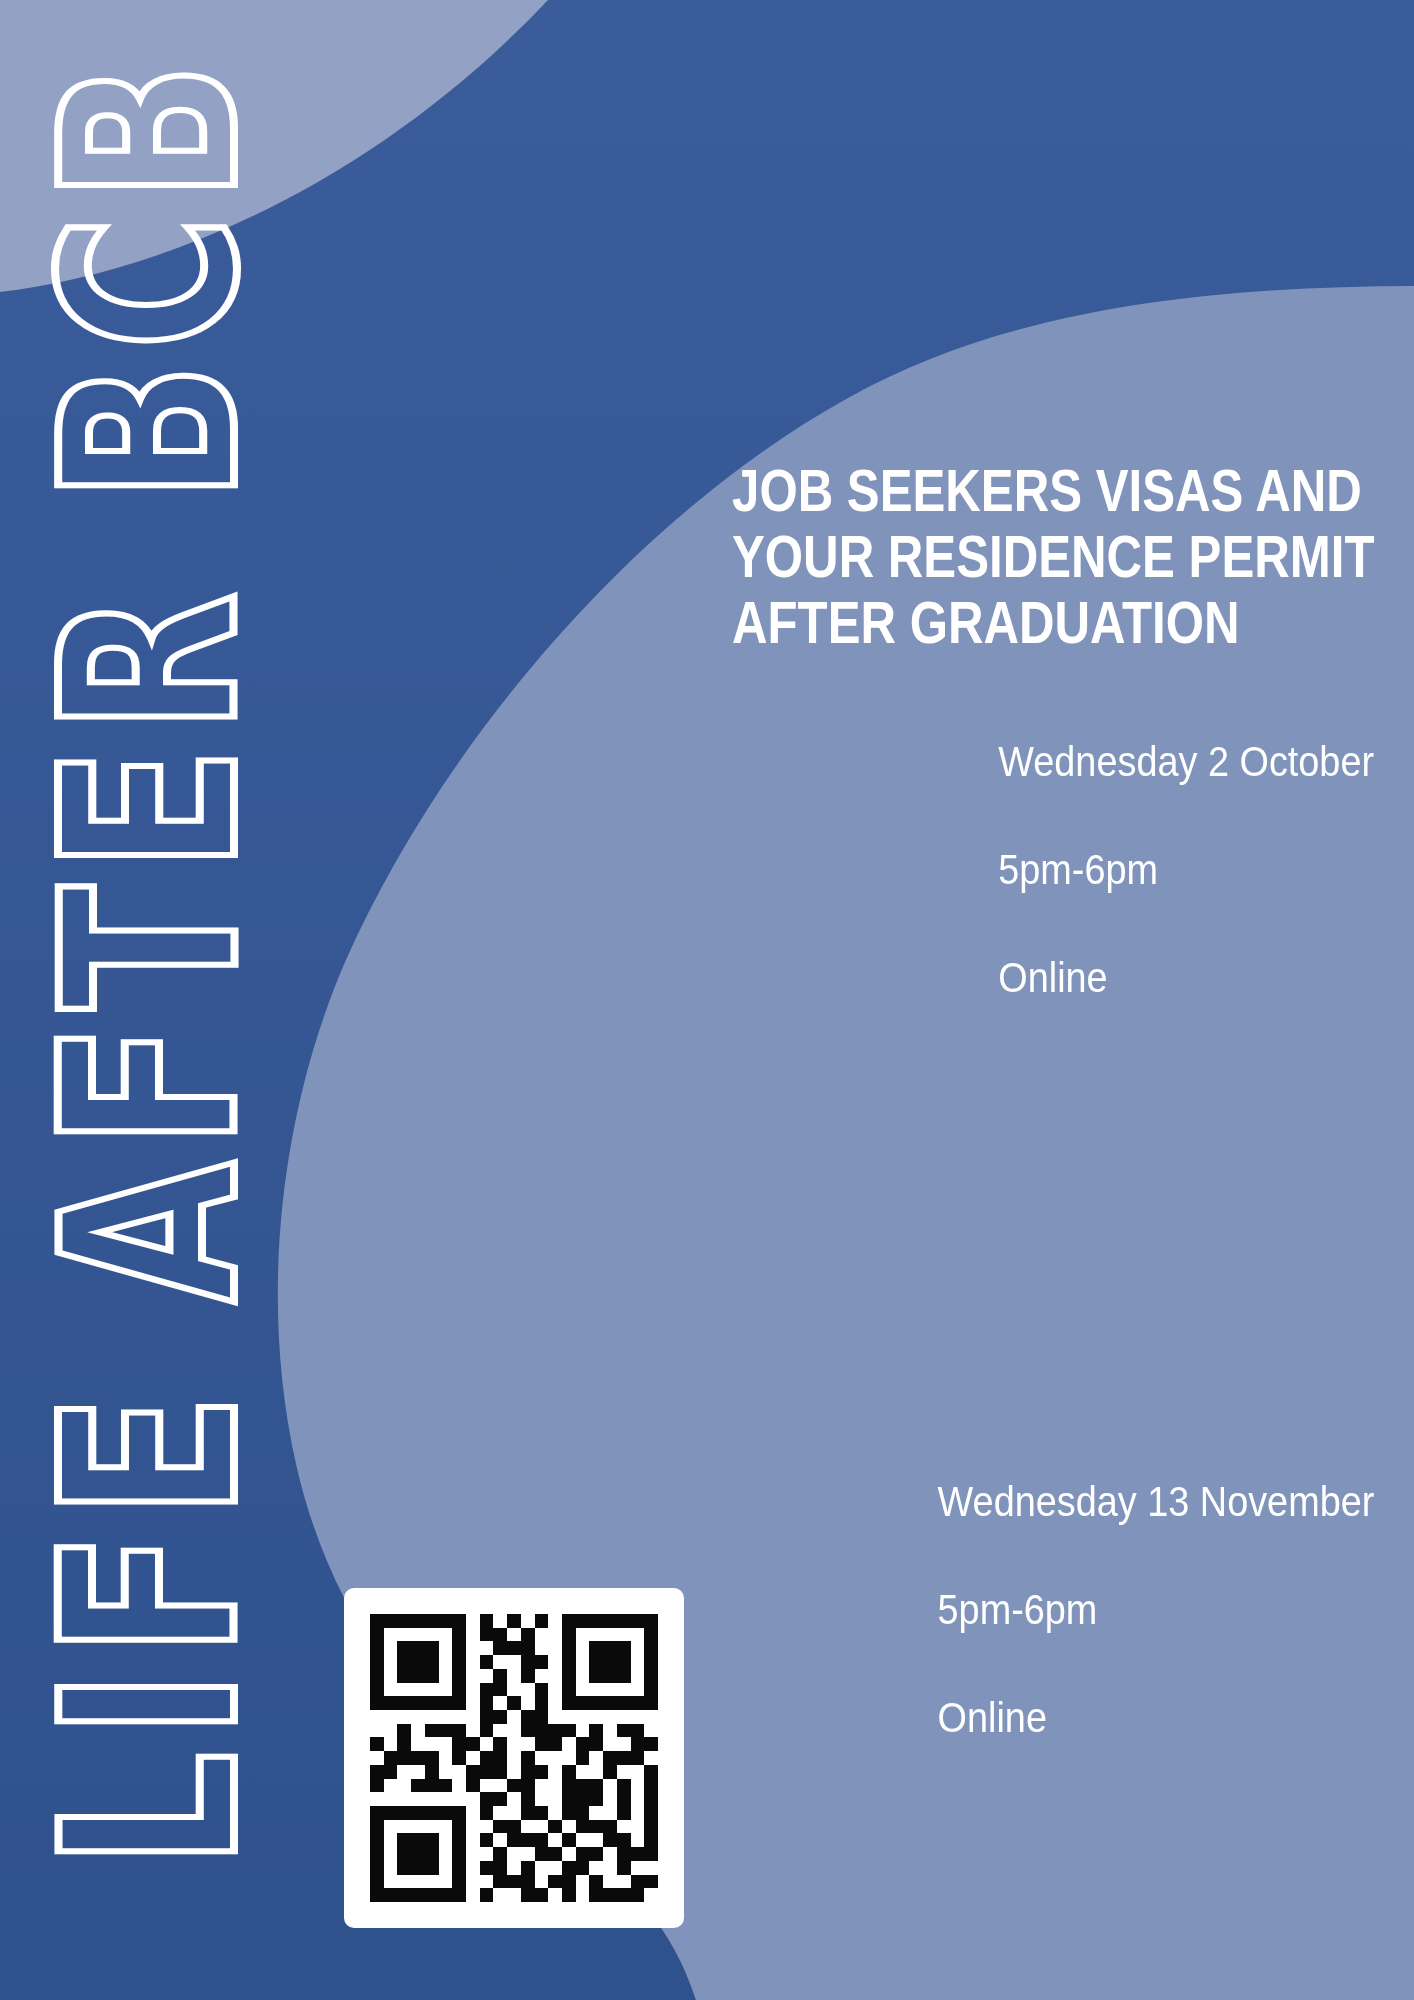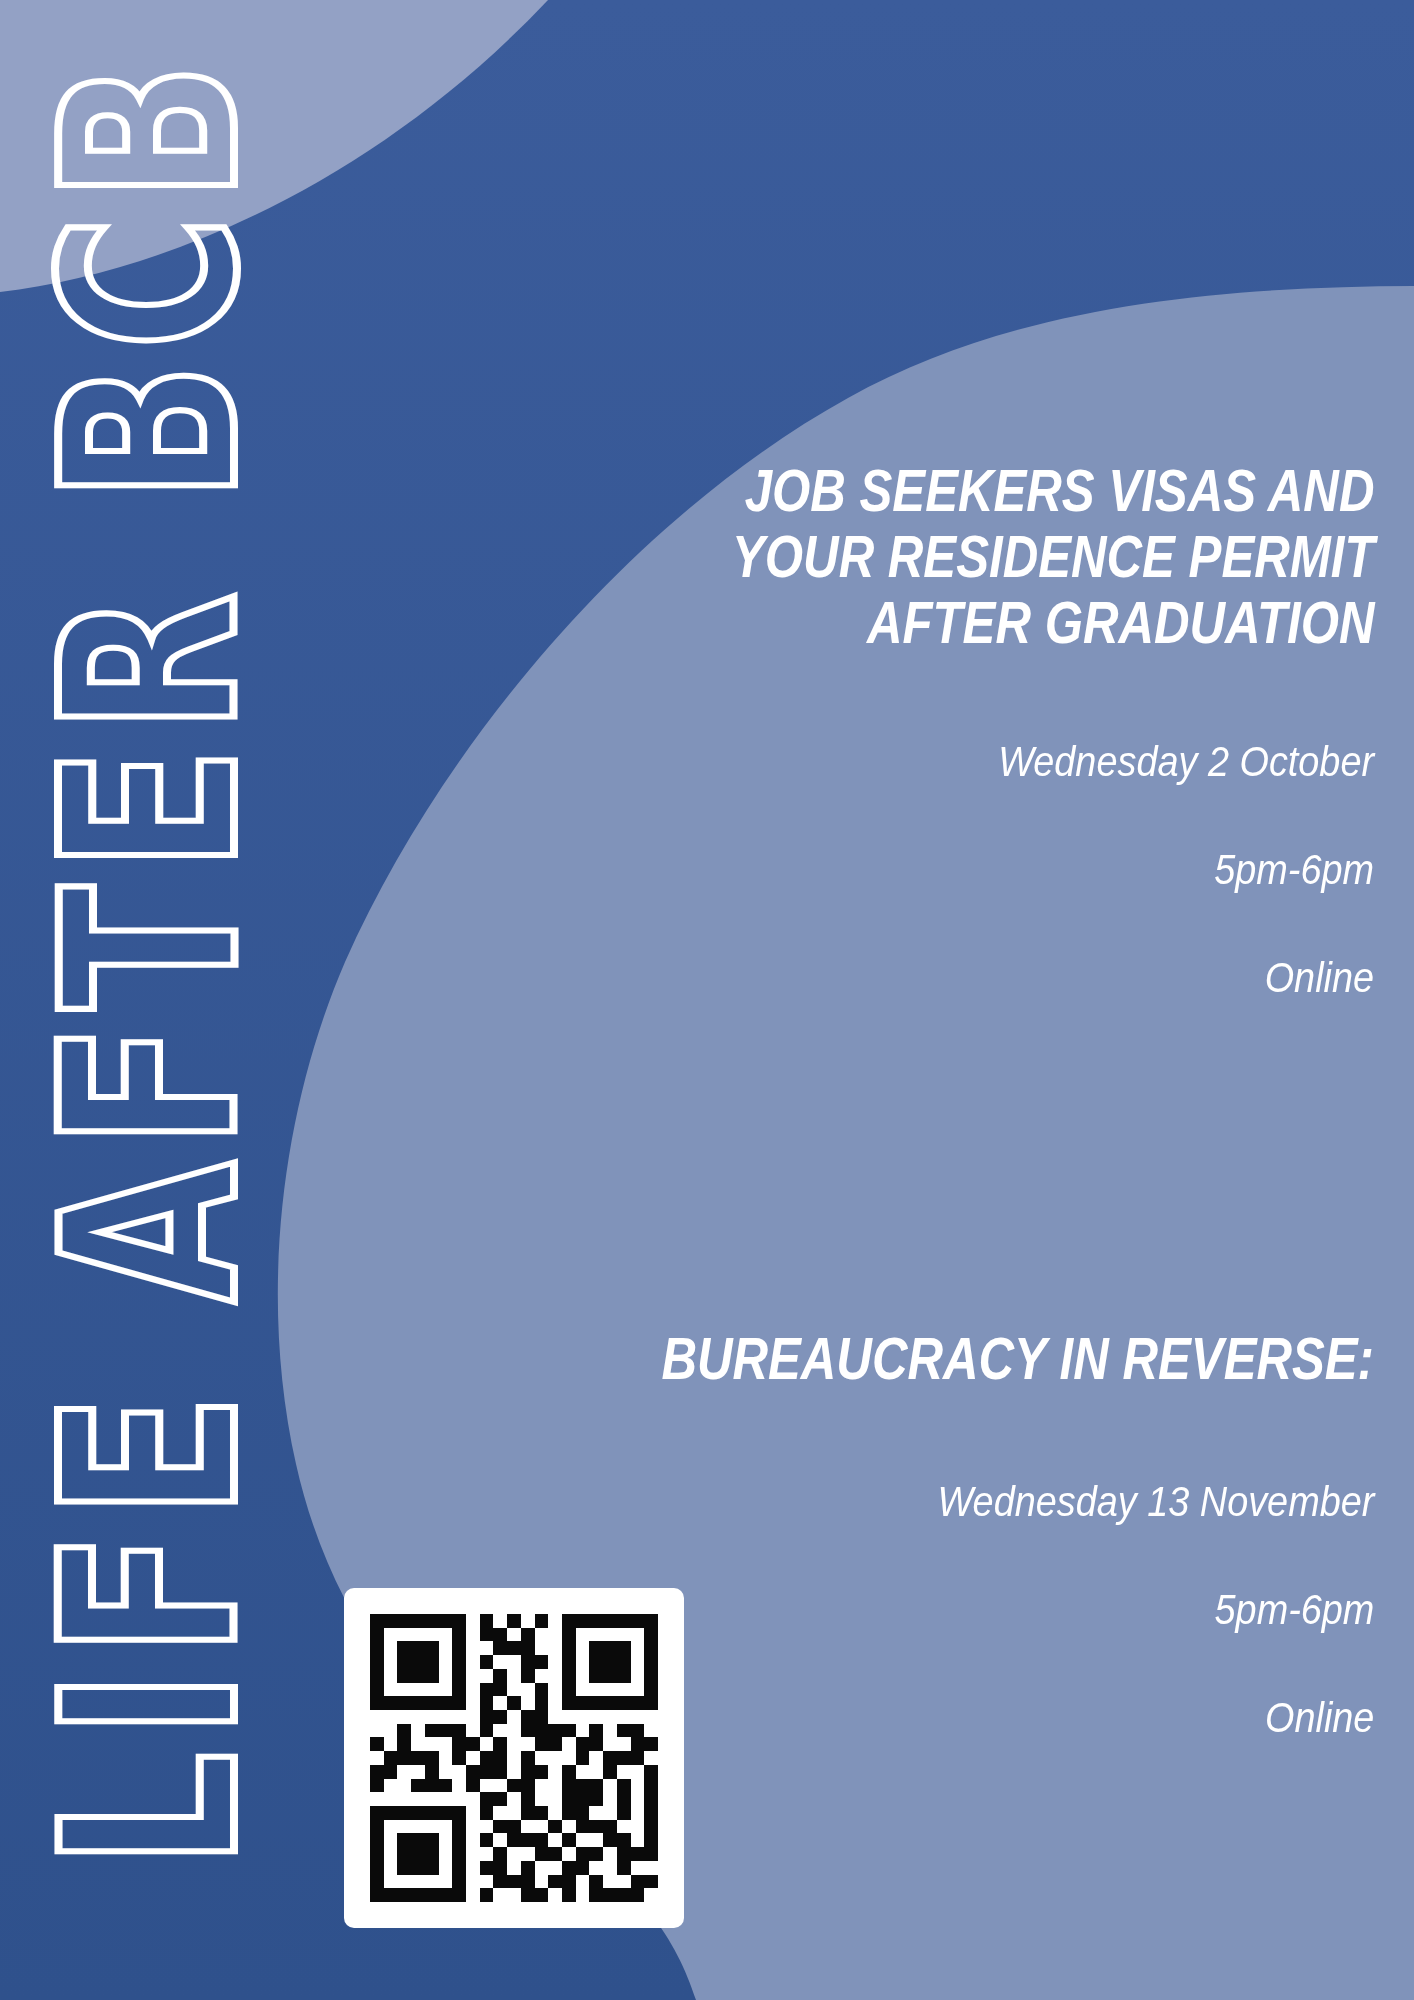--- a/index.html
+++ b/index.html
@@ -12,21 +12,21 @@
     position:absolute;left:330px;top:60px;color:#fff;font-style:italic;
     font-size:48px;line-height:63px;white-space:pre-line;letter-spacing:-0.5px;
   }
   .event-title{
     font-weight:700;font-size:60px;line-height:66px;color:#fff;white-space:pre-line;
   }
   .event-details{
     font-size:43px;line-height:54px;color:#fff;white-space:pre-line;font-weight:400;
   }
   .abs{position:absolute;}
-  .al-right{right:40px;text-align:right;font-style:italic;}
+  .al-right{right:40px;}
   .al-left{text-align:left;}
   .sxr{transform:scaleX(0.82);transform-origin:100% 0;}
   .sxl{transform:scaleX(0.82);transform-origin:0 0;}
   .sdr{transform:scaleX(0.88);transform-origin:100% 0;}
   .sdl{transform:scaleX(0.88);transform-origin:0 0;}
   .qr-box{
     position:absolute;left:344px;top:1588px;width:340px;height:340px;
     background:#ffffff;border-radius:10px;box-sizing:border-box;padding:26px;
   }
   .qr-grid{
@@ -82,23 +82,20 @@
   </section>
   <section class="abs al-right" style="top:680px;">
     <div class="event-details sdr">
       <div>Wednesday 2 October</div>
       <div>5pm-6pm</div>
       <div>Online</div>
     </div>
   </section>
 
 
-  <section class="abs al-right" style="top:1326px;">
-    <div class="event-title sxr">BUREAUCRACY IN REVERSE:</div>
-  </section>
   <section class="abs al-right" style="top:1420px;">
     <div class="event-details sdr">
       <div>Wednesday 13 November</div>
       <div>5pm-6pm</div>
       <div>Online</div>
     </div>
   </section>
 
   <div class="qr-box">
     <div class="qr-grid" id="qr-grid" style="grid-template-columns: repeat(21, 1fr); grid-template-rows: repeat(21, 1fr);">

